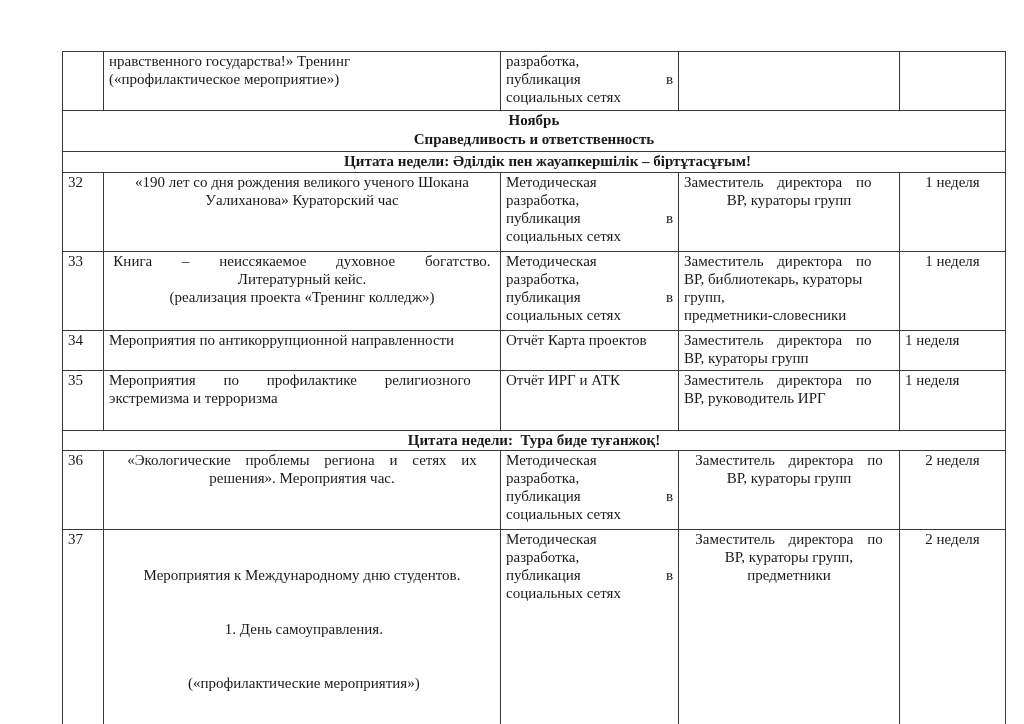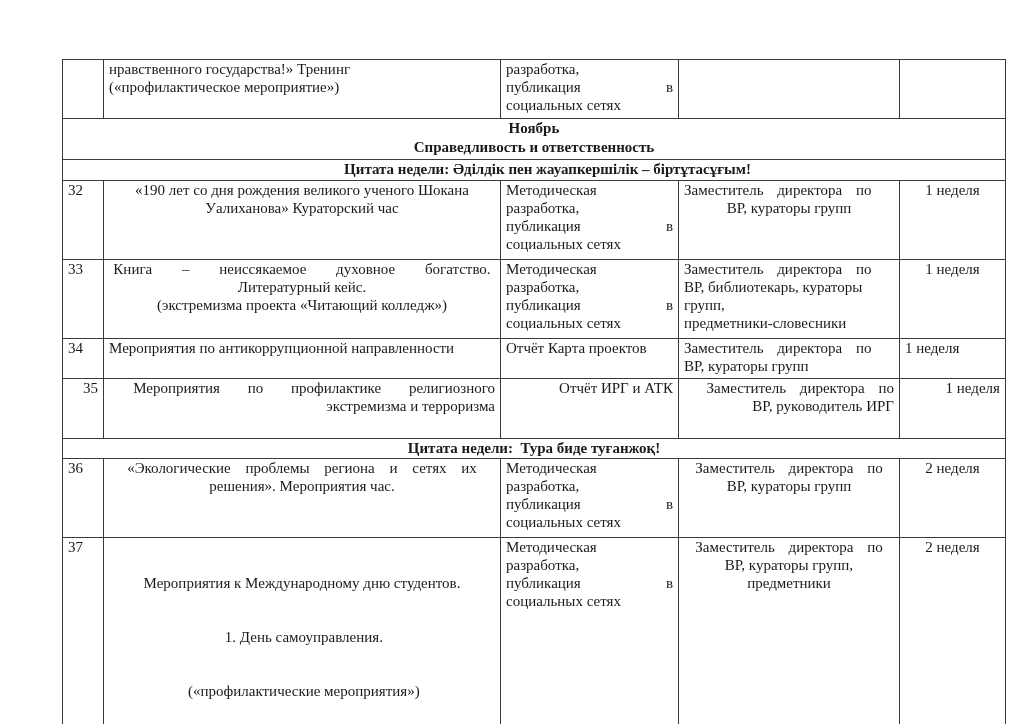--- a/index.html
+++ b/index.html
@@ -1,18 +1,18 @@
 <!DOCTYPE html>
 <html><head>
 <meta charset="utf-8">
 <style>
   html, body { margin: 0; padding: 0; background: #ffffff; }
   body { width: 1024px; height: 724px; position: relative; overflow: hidden;
          font-family: "Liberation Serif", "DejaVu Serif", serif; color: #1a1a1a; }
-  .page { position: absolute; left: 0; top: 8px; width: 1024px; height: 584px; background: #fff; border-radius: 32px; }
+  .page { position: absolute; left: 0; top: 0; width: 1024px; height: 584px; background: #fff; border-radius: 32px; }
   table.plan { position: absolute; left: 62px; top: 51px; border-collapse: collapse; table-layout: fixed;
                width: 943px; font-size: 15px; line-height: 18px; }
   table.plan td { border: 1px solid #3a3a3a; vertical-align: top; padding: 0 5px; box-sizing: border-box; }
   col.c-num { width: 41px; }
   col.c-event { width: 397px; }
   col.c-form { width: 178px; }
   col.c-resp { width: 221px; }
   col.c-term { width: 106px; }
   td.num { padding-left: 4px; padding-top: 1px; }
   td.vmid { vertical-align: middle; text-align: center; }
@@ -20,21 +20,21 @@
   td.hdr .line { display: block; }
   td.quote { text-align: center; font-weight: bold; padding: 0; line-height: 18px; }
   .ln { display: block; }
   .jline { display: flex; justify-content: space-between; }
   tr.r-first td { height: 59px; }
   tr.r-month td { height: 41px; }
   tr.r-quote td { height: 21px; padding-left: 32px; }
   tr.r-32 td { height: 79px; }
   tr.r-33 td { height: 79px; }
   tr.r-34 td { height: 40px; }
-  tr.r-35 td { height: 60px; text-align: right; }
+  tr.r-35 td { height: 60px; }
   tr.r-quote2 td { height: 20px; }
   tr.r-36 td { height: 79px; }
   tr.r-37 td { height: 78px; }
   td.term { padding-left: 6px; }
 </style>
 </head>
 <body>
 
 <div class="page">
 <table class="plan">
@@ -98,21 +98,21 @@
         <span class="ln">ВР, кураторы групп</span>
       </td>
       <td class="vmid term">1 неделя</td>
     </tr>
 
     <tr class="r-33">
       <td class="num">33</td>
       <td class="vmid">
         <span class="ln" style="word-spacing:26px">Книга – неиссякаемое духовное богатство.</span>
         <span class="ln">Литературный кейс.</span>
-        <span class="ln">(экстремизма проекта «Читающий колледж»)</span>
+        <span class="ln">(реализация проекта «Тренинг колледж»)</span>
       </td>
       <td>
         <span class="ln">Методическая</span>
         <span class="ln">разработка,</span>
         <span class="jline">
               <span>публикация</span>
               <span>в</span>
             </span>
         <span class="ln">социальных сетях</span>
       </td>

